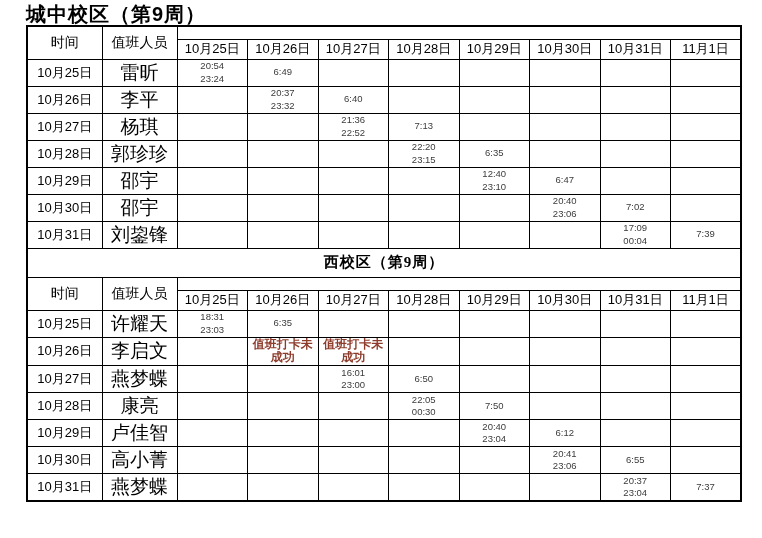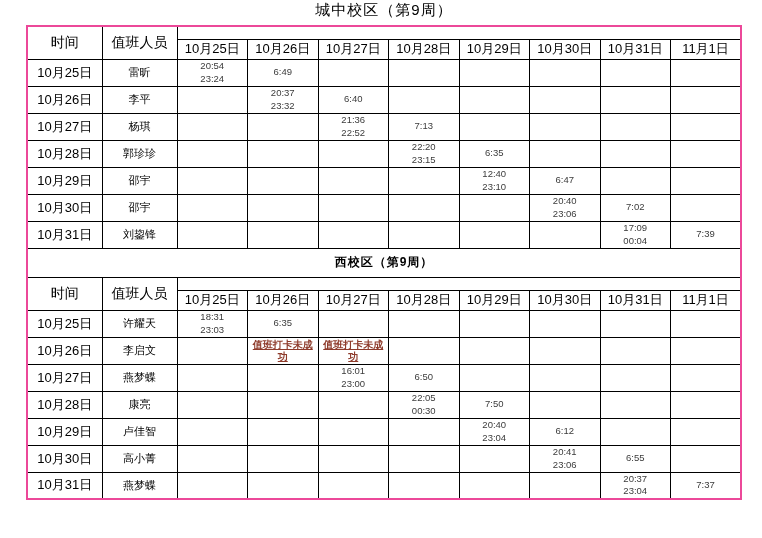--- a/index.html
+++ b/index.html
@@ -7,69 +7,68 @@
     position: relative;
     width: 762px; height: 538px;
     background: #ffffff;
     font-family: "Liberation Sans", "DejaVu Sans", sans-serif;
     color: #000;
     overflow: hidden;
   }
   .campus-title-top {
     position: absolute;
     top: 1px; left: 26px; width: 716px;
-    text-align: center;
-    font-size: 15px;
-    font-weight: normal;
+    font-size: 20px;
+    font-weight: bold;
     letter-spacing: 1px;
   }
   table.duty {
     position: absolute;
     top: 25px; left: 26px;
     width: 716px;
     border-collapse: collapse;
     table-layout: fixed;
-    border: 2px solid #ec4899;
+    border: 2px solid #000000;
   }
   col.c-date-col  { width: 75px; }
   col.c-name-col  { width: 75px; }
   td {
     border: 1px solid #000;
     text-align: center;
     vertical-align: middle;
     padding: 0;
     overflow: hidden;
   }
   tr.r-strip   { height: 13px; }
   tr.r-dates   { height: 20px; }
   tr.r-data    { height: 27px; }
   tr.r-title   { height: 29px; }
   td.h-main    { font-size: 14px; }
   td.h-date    { font-size: 13px; }
   td.c-date    { font-size: 13px; }
-  td.c-name    { font-size: 11px; }
+  td.c-name    { font-size: 19px; }
   td.c-time {
     font-size: 9.5px;
     color: var(--time-color, #3b3b3b);
     white-space: pre-line;
     line-height: 1.3;
     padding: 0 1px;
   }
   td.c-time.alert {
     color: var(--alert-color, #8e3b2b);
-    font-size: 10px;
+    font-size: 12px;
     white-space: normal;
     line-height: 1.15;
     font-weight: bold;
-    text-decoration: underline;
   }
   td.section-title {
-    font-size: 12px;
+    font-size: 15px;
     font-weight: bold;
     letter-spacing: 1px;
+    font-family: Liberation Serif, serif;
   }
 </style>
 </head>
 <body>
 
 <div class="screen">
   <div class="campus-title-top">城中校区（第9周）</div>
   <table class="duty">
     <colgroup>
       <col class="c-date-col">

